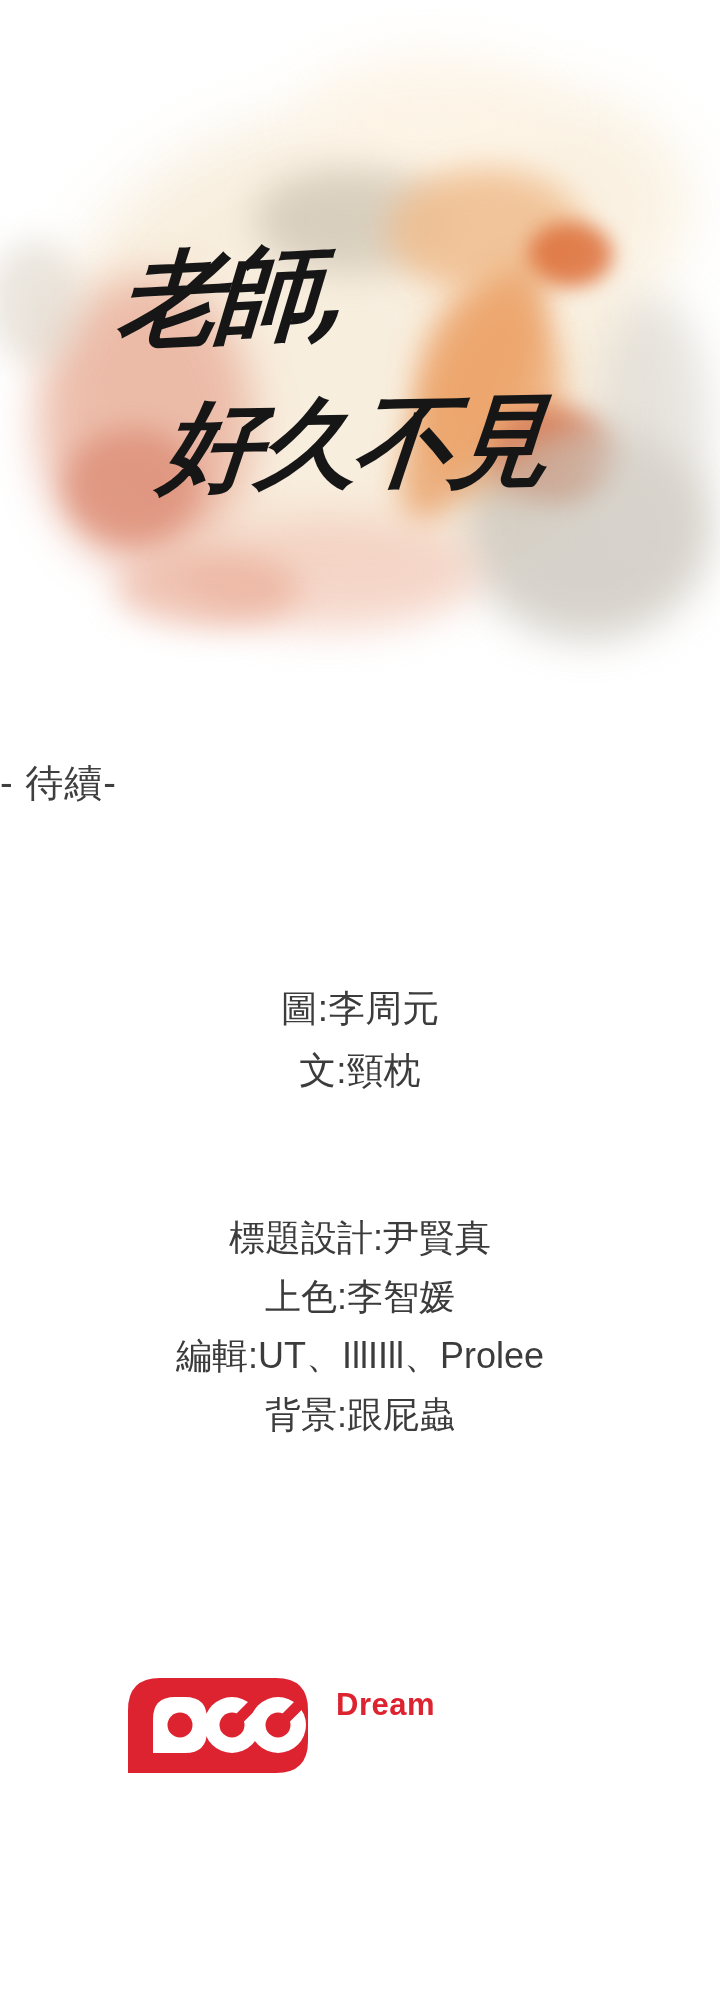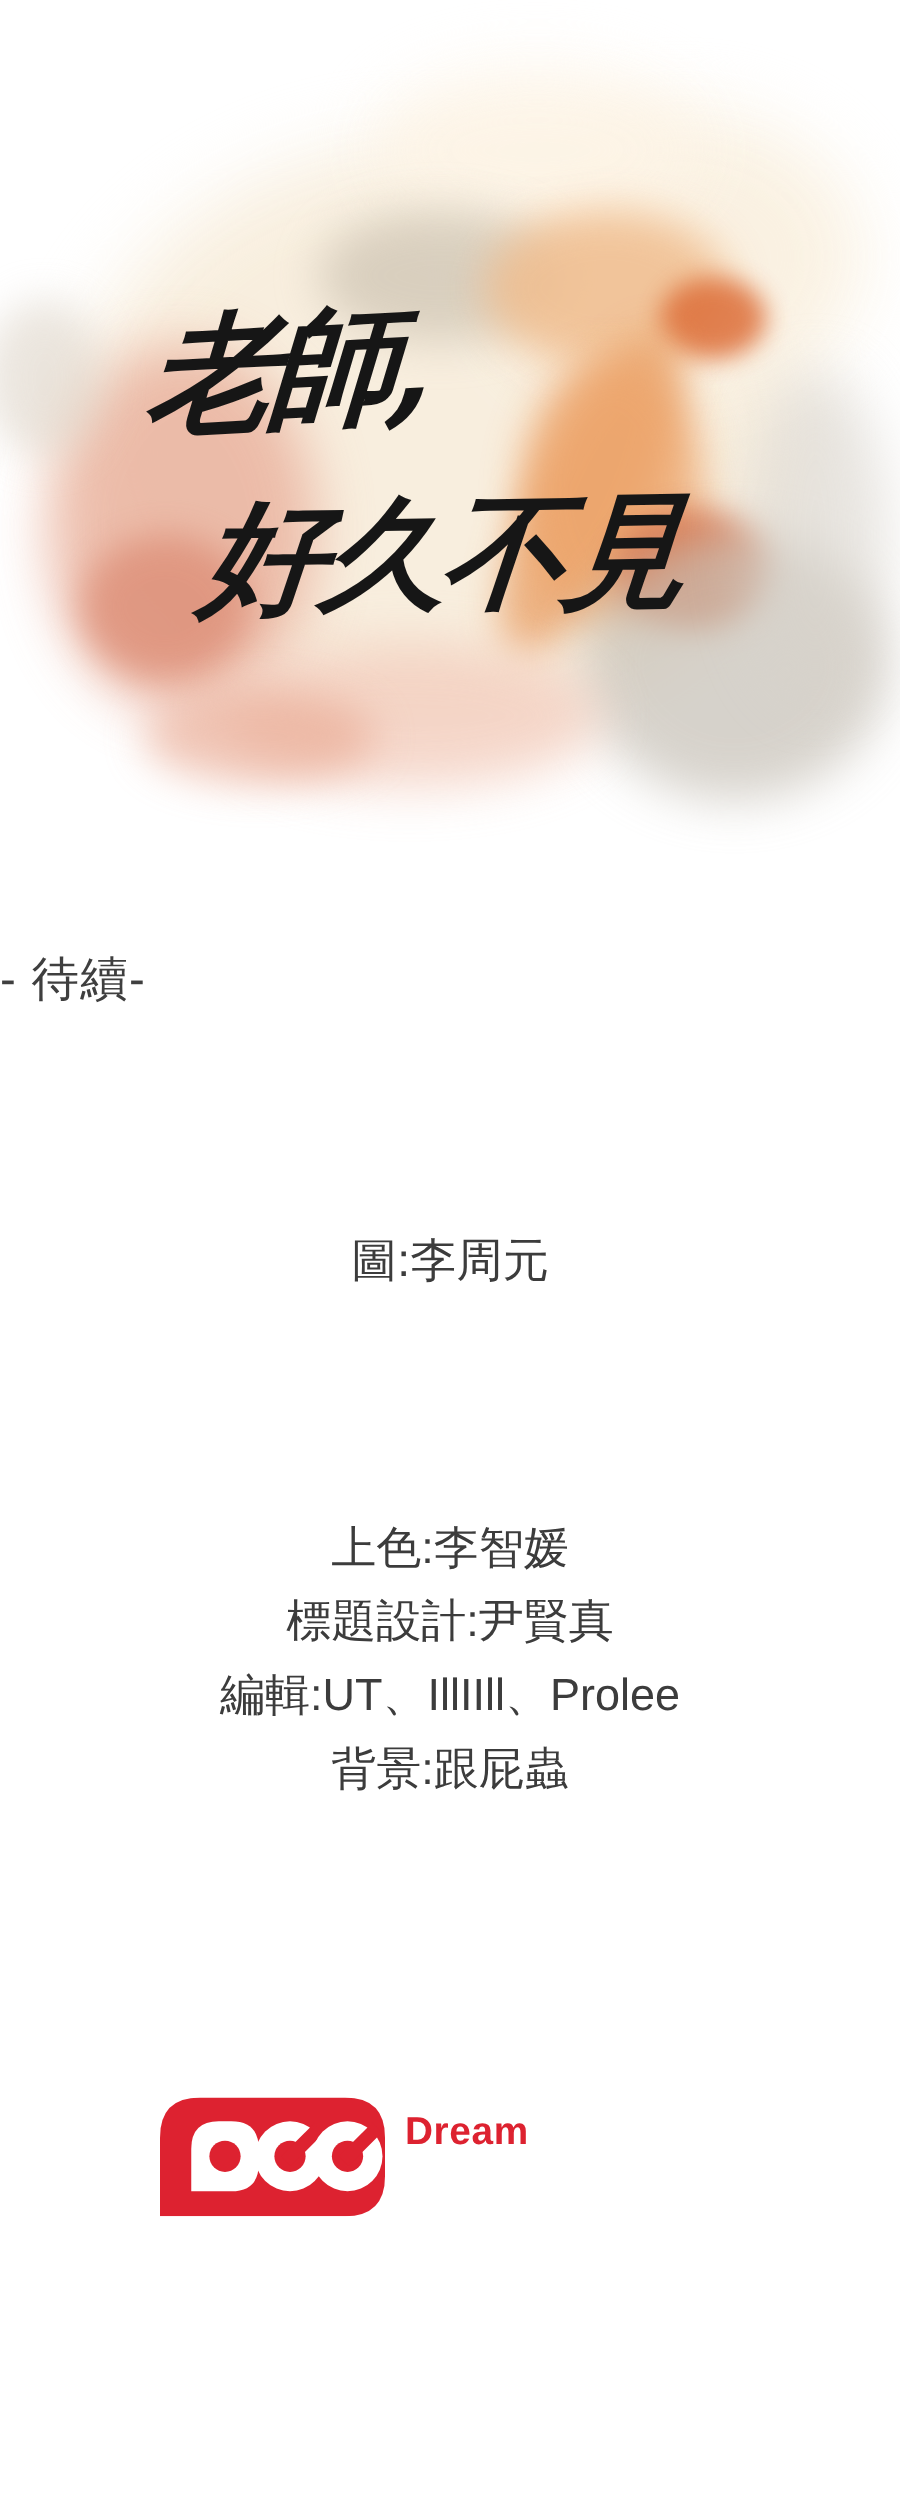--- a/index.html
+++ b/index.html
@@ -51,21 +51,21 @@
   }
   .credits{position:absolute; left:0; width:720px; text-align:center; color:#3c3c3c;}
   .credits-primary{top:978px; font-size:37px; line-height:62px;}
   .credits-secondary{top:1208px; font-size:36px; line-height:59px;}
   .credit-line{white-space:nowrap;}
 
   
   .publisher{position:absolute; left:128px; top:1678px; width:480px; height:100px;}
   .logo-mark{position:absolute; left:0; top:0;}
   .wordmark{
-    position:absolute; left:196px; top:8px;
+    position:absolute; left:208px; top:8px;
     color:#dd2230; font-size:31px; line-height:37px;
     font-weight:600; letter-spacing:.5px;
     font-family:"Liberation Sans", sans-serif;
   }
 </style>
 </head>
 <body>
 
 <div class="page">
 
@@ -88,25 +88,26 @@
     <div class="blob b-slmnB"></div>
   </div>
 
   <div class="title-line title-1">老師,</div>
   <div class="title-line title-2">好久不見</div>
 
   <div class="tbc">- 待續-</div>
 
   <div class="credits credits-primary">
     <div class="credit-line">圖:李周元</div>
+    <div class="credit-line">文:頸枕</div>
   </div>
 
   <div class="credits credits-secondary">
+    <div class="credit-line">標題設計:尹賢真</div>
     <div class="credit-line">上色:李智媛</div>
-    <div class="credit-line">標題設計:尹賢真</div>
     <div class="credit-line">編輯:UT、IllIIll、Prolee</div>
     <div class="credit-line">背景:跟屁蟲</div>
   </div>
 
   <div class="publisher">
     <svg class="logo-mark" width="180" height="95" viewBox="0 0 180 95">
 
       <path d="M0,95 L0,32 Q0,0 32,0 L148,0 Q180,0 180,32 L180,63 Q180,95 148,95 Z" fill="#dd2230"></path>
 
       <path d="M25,75 L25,41 Q25,19 47,19 L57,19 Q79,19 79,41 L79,53 Q79,75 57,75 Z" fill="#ffffff"></path>

